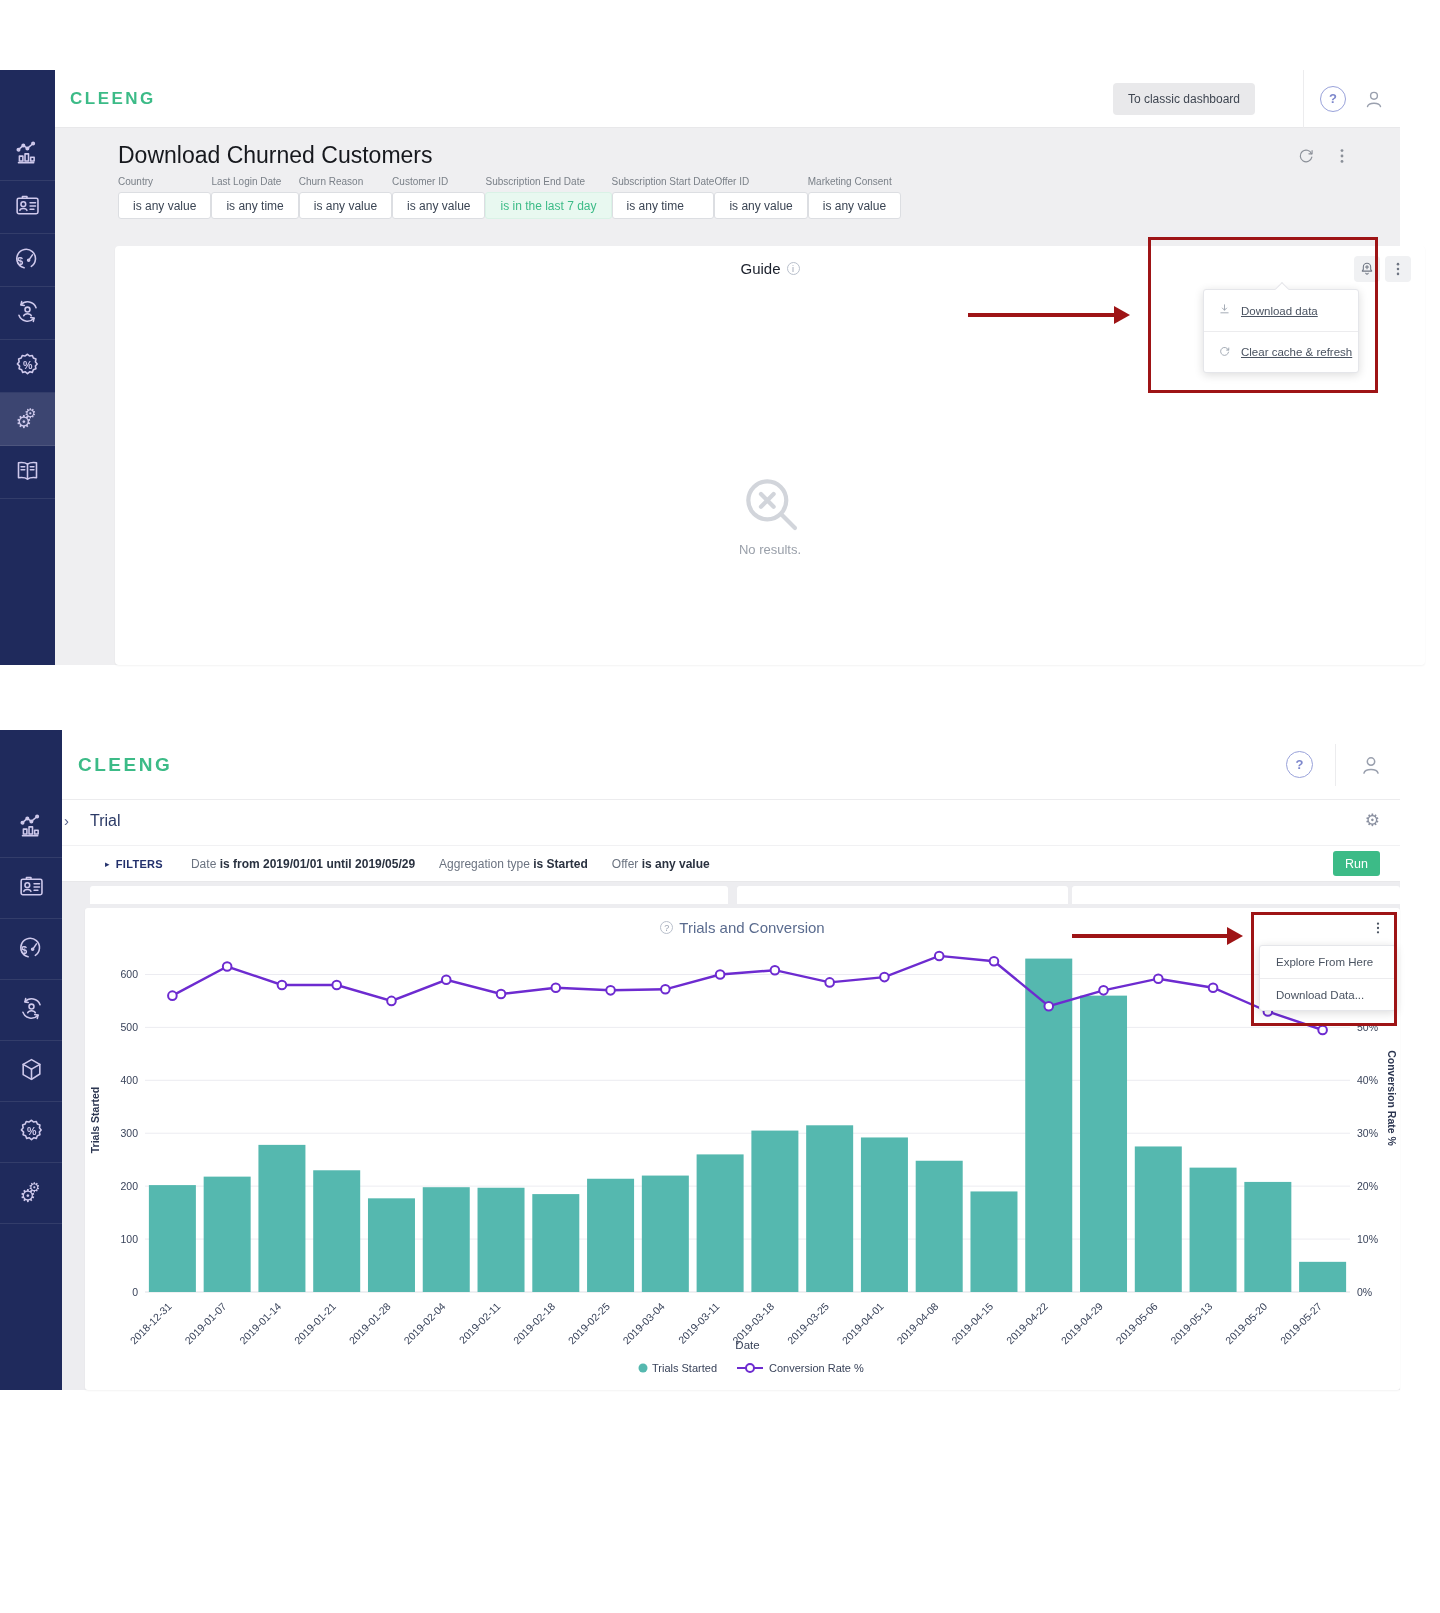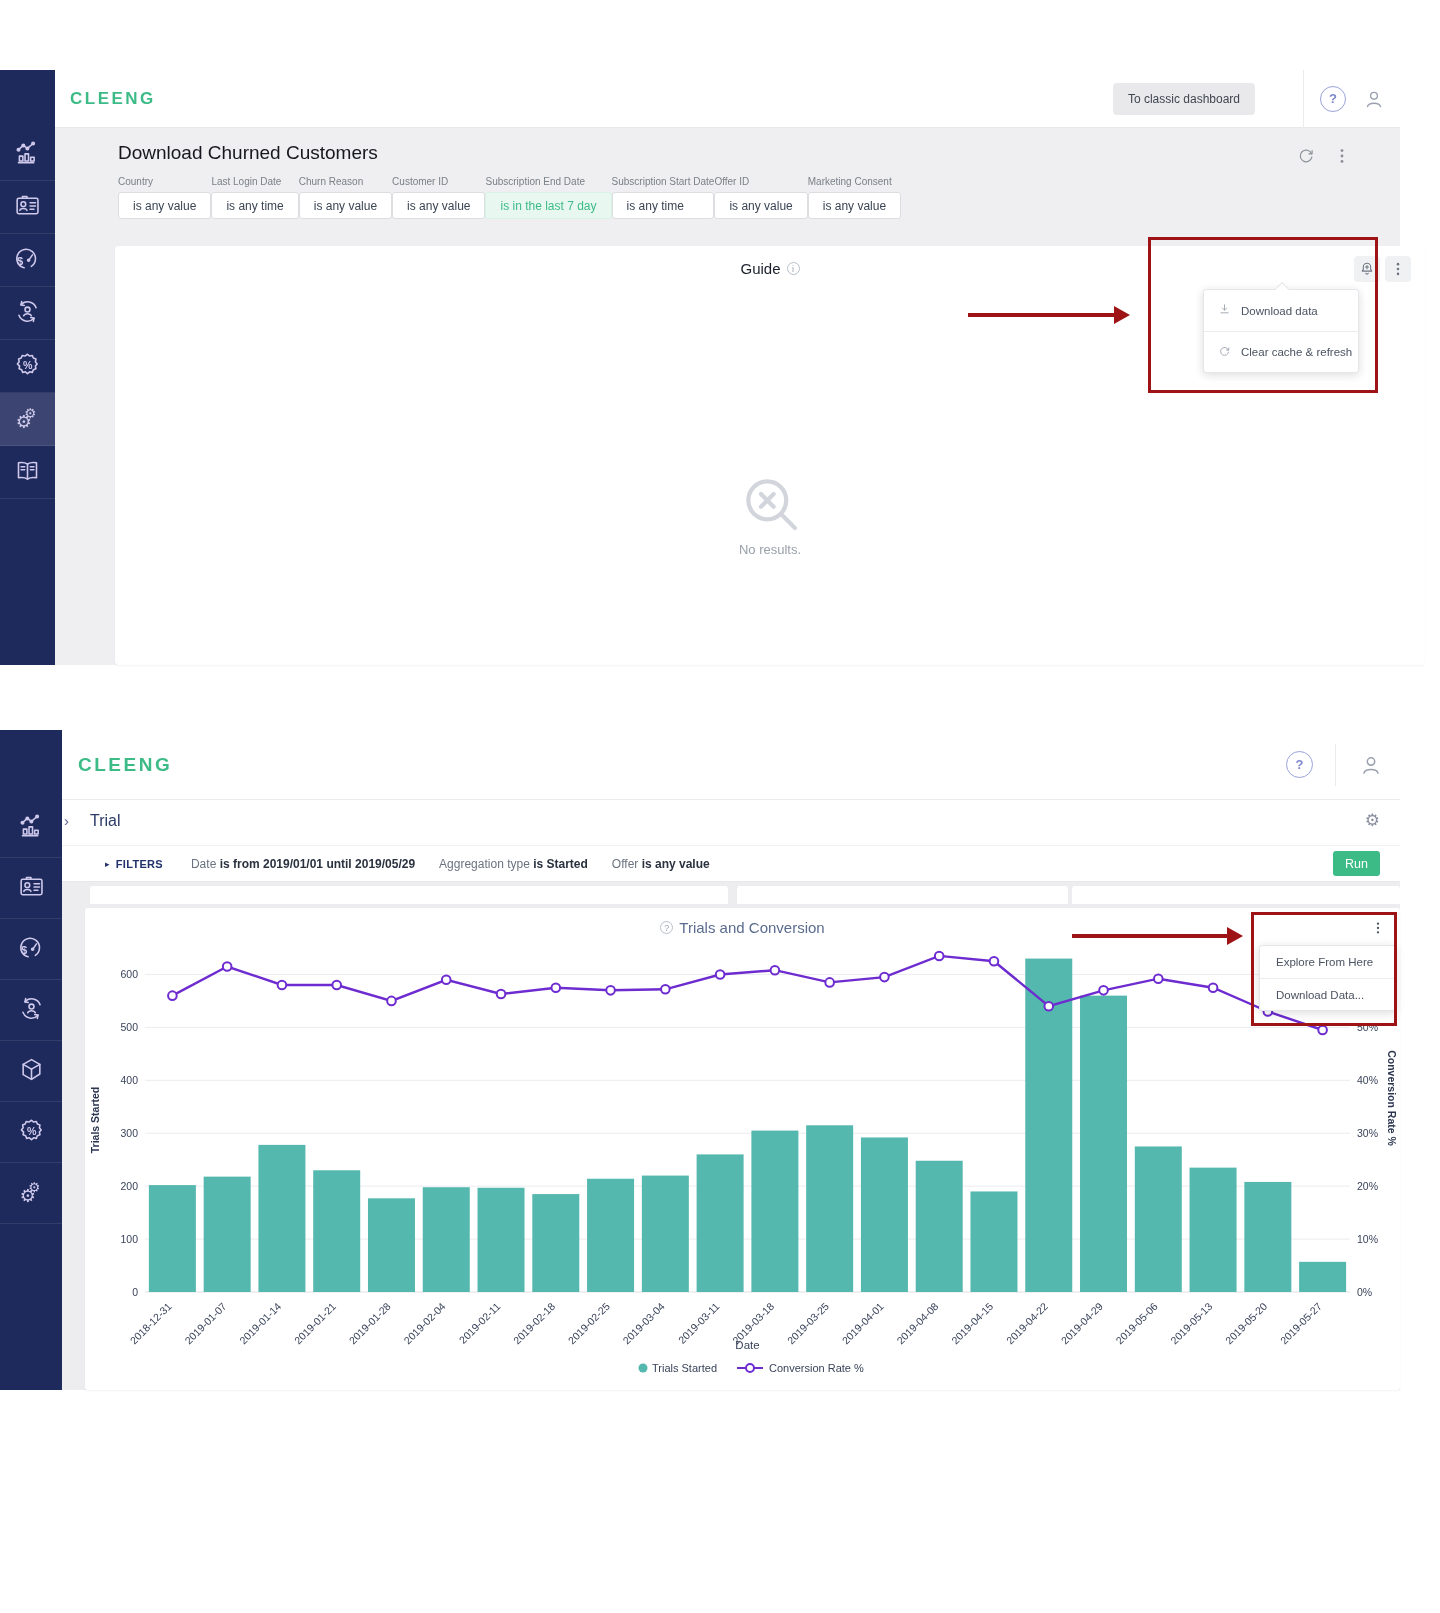--- a/index.html
+++ b/index.html
@@ -14,21 +14,21 @@
   .t-sidebar .side-tile { height:53px; }
   .side-tile.active { background:rgba(255,255,255,.13); }
   .t-header { position:absolute; left:55px; top:0; width:1345px; height:58px; background:#fff; border-bottom:1px solid #e8e8ea; display:flex; align-items:center; }
   .logo { font-weight:800; letter-spacing:2.5px; color:#3cbb87; text-transform:uppercase; }
   .t-header .logo { font-size:17px; margin-left:15px; }
   .classic-btn { margin-left:auto; background:#e9e9eb; border:none; border-radius:4px; font-family:inherit; font-size:12px; color:#3f4651; padding:9px 15px; cursor:pointer; }
   .hdr-divider { width:1px; background:#ececee; }
   .t-header .hdr-divider { height:58px; margin-left:48px; }
   .help-circle { width:26px; height:26px; border-radius:50%; border:1.5px solid #99a2da; color:#7d87cc; font-size:13px; font-weight:700; display:flex; align-items:center; justify-content:center; cursor:pointer; }
   .t-content { position:absolute; left:55px; top:58px; width:1345px; height:537px; background:#efeff1; }
-  .t-title { position:absolute; left:63px; top:14px; font-size:19px; font-weight:500; color:#16181d; }
+  .t-title { position:absolute; left:63px; top:14px; font-size:23px; font-weight:500; color:#16181d; }
   .page-tools { position:absolute; right:48px; top:18px; display:flex; gap:16px; }
   .filter-row { position:absolute; left:63px; top:48px; display:flex; }
   .filter-col { display:flex; flex-direction:column; }
   .filter-label { font-size:10px; color:#7a8088; margin-bottom:5px; white-space:nowrap; }
   .filter-chip { height:27px; background:#fff; border:1px solid #dcdee2; border-radius:3px; font-size:12px; color:#3b4554; display:flex; align-items:center; padding:0 14px; white-space:nowrap; cursor:pointer; }
   .filter-chip.hl { background:#e8f8f0; border-color:#d9f2e6; color:#3cbb87; }
   .t-card { position:absolute; left:60px; top:118px; width:1310px; height:419px; background:#fff; border-radius:4px; box-shadow:0 1px 2px rgba(0,0,0,.05); }
   .guide-head { position:absolute; left:0; right:0; top:14px; display:flex; justify-content:center; align-items:center; gap:6px; }
   .guide-title { font-size:15px; color:#1a1f2b; }
   .info-circ { width:13px; height:13px; border-radius:50%; border:1px solid #b9c0cc; color:#9aa2b2; font-size:9px; display:inline-flex; align-items:center; justify-content:center; }
@@ -41,21 +41,21 @@
   .redbox { position:absolute; border:3px solid #9e1416; z-index:30; pointer-events:none; }
   .arrow { position:absolute; height:4px; background:#9e1416; z-index:30; }
   .arrow::after { content:''; position:absolute; right:-16px; top:-7px; border-left:16px solid #9e1416; border-top:9px solid transparent; border-bottom:9px solid transparent; }
 
   
   .menu { position:absolute; background:#fff; border:1px solid #e5e6ea; border-radius:3px; box-shadow:0 2px 10px rgba(0,0,0,.14); z-index:20; }
   .menu .caret { position:absolute; top:-6px; width:10px; height:10px; background:#fff; border-left:1px solid #e5e6ea; border-top:1px solid #e5e6ea; transform:rotate(45deg); }
   .menu-item { display:flex; align-items:center; gap:9px; font-size:11.5px; color:#4a5361; cursor:pointer; }
   .menu-item + .menu-item { border-top:1px solid #ececee; }
   .t-menu { left:1203px; top:219px; width:156px; }
-  .t-menu .menu-item { height:41px; padding-left:13px; }
+  .t-menu .menu-item { height:41px; padding-left:13px;text-decoration:underline; }
   .b-menu { width:137px; }
   .b-menu .menu-item { height:32px; padding-left:16px; }
 
   
   .sec-bot { position:absolute; left:0; top:730px; width:1400px; height:660px; }
   .b-sidebar { position:absolute; left:0; top:0; width:62px; height:660px; background:#1f2a5c; padding-top:67px; }
   .b-sidebar .side-tile { height:61px; }
   .b-header { position:absolute; left:62px; top:0; width:1338px; height:70px; background:#fff; border-bottom:1px solid #ececee; display:flex; align-items:center; }
   .b-header .logo { font-size:19px; margin-left:16px; }
   .b-header .right-tools { margin-left:auto; display:flex; align-items:center; }

